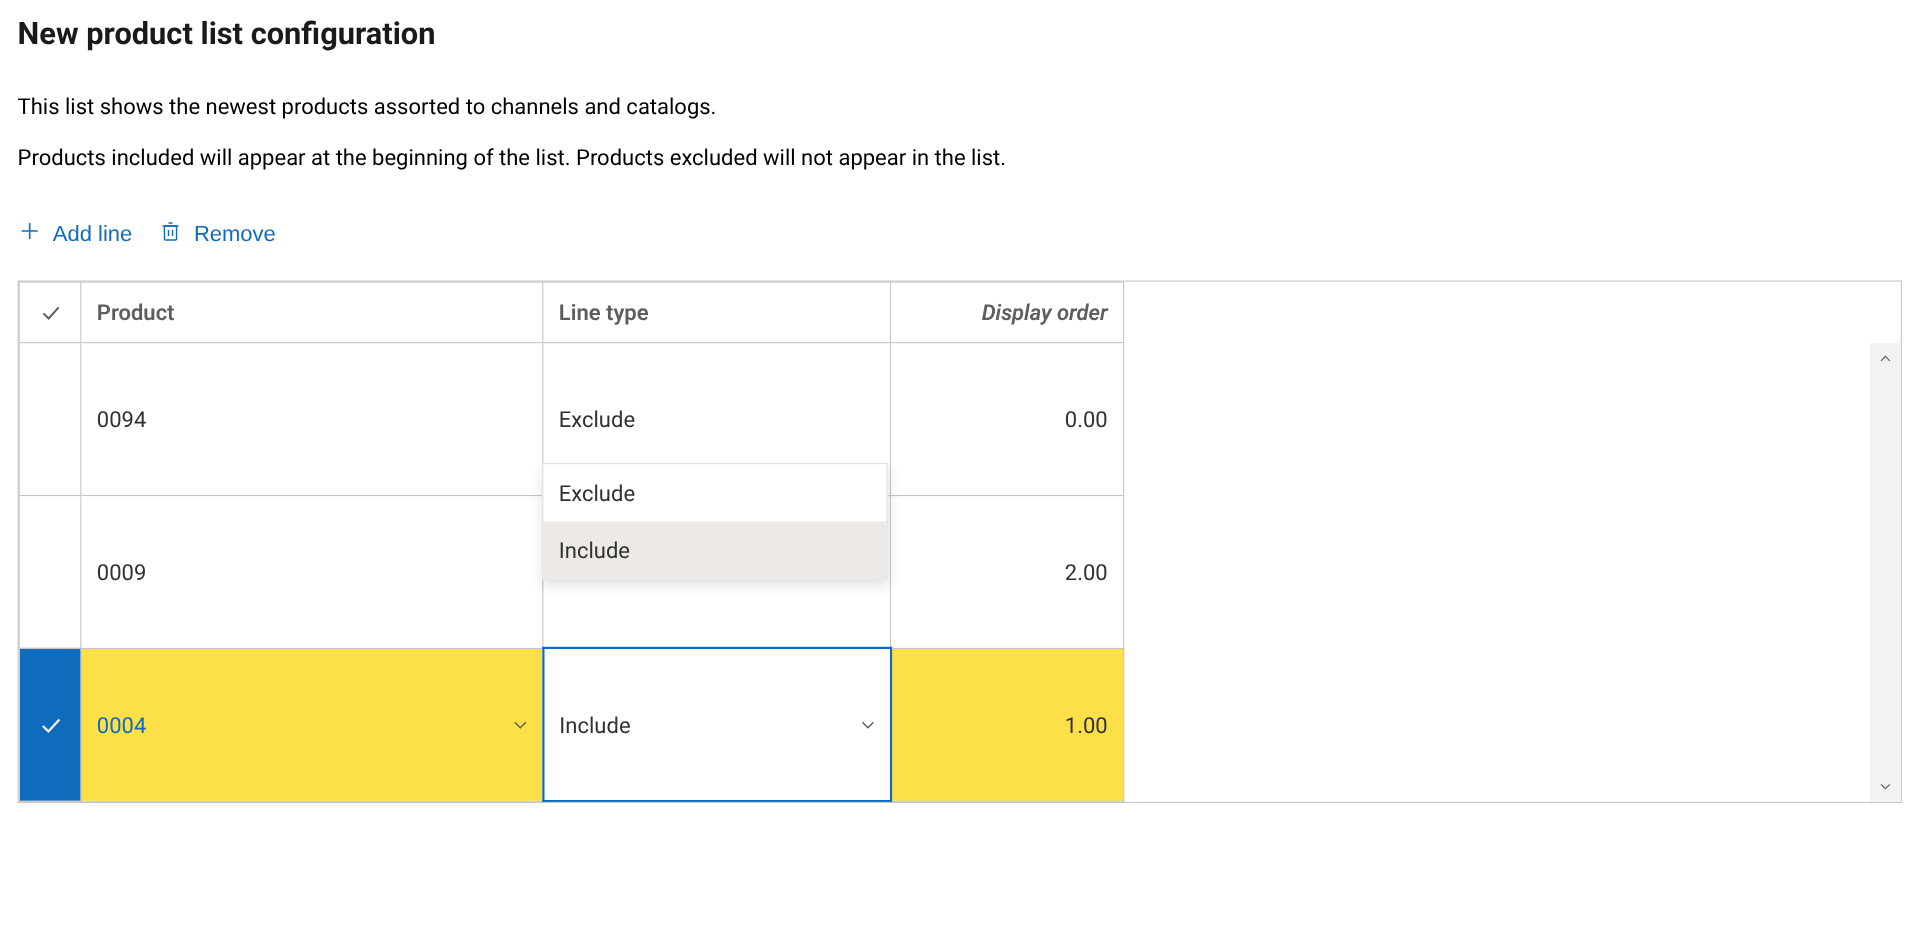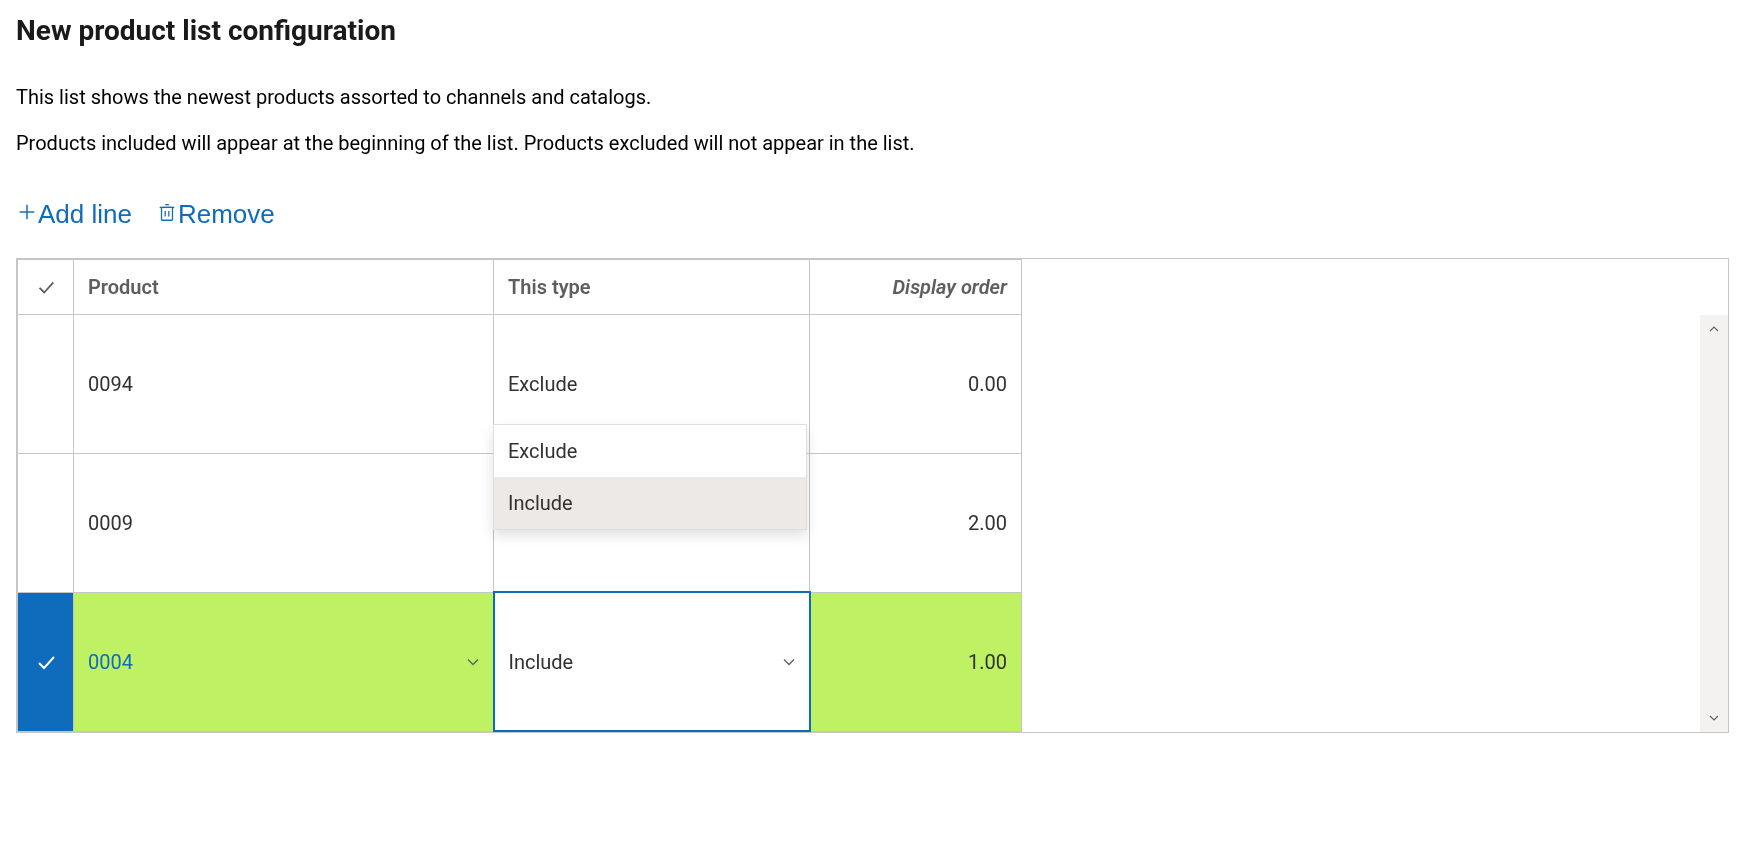--- a/index.html
+++ b/index.html
@@ -24,24 +24,25 @@
   }
   .toolbar {
     display: flex;
     gap: 24px;
     margin-top: 42px;
     margin-bottom: 28px;
   }
   .tool-btn {
     display: flex;
     align-items: center;
+    gap: 10px;
     background: none;
     border: none;
     color: #0f6cbd;
-    font-size: 26px;
+    font-size: 20px;
     cursor: pointer;
     padding: 0;
   }
   .tool-btn svg { width: 22px; height: 22px; }
   .grid-wrap {
     display: flex;
     border: 1px solid #c8c6c4;
   }
   .grid {
     border-collapse: collapse;
@@ -58,21 +59,21 @@
   .grid th {
     font-weight: 600;
     color: #605e5c;
     background: #ffffff;
   }
   .col-sel { width: 56px; padding: 0 !important; text-align: center; }
   .col-prod { width: 420px; }
   .col-line { width: 316px; }
   .col-disp { width: 212px; text-align: right !important; }
   .grid th.col-disp { text-align: right; font-style: italic; }
-  .row-selected td { background: #bef264; }
+  .row-selected td { background: #fde047; }
   .row-selected td.col-sel { background: #0f6cbd; }
   .row-selected td.col-prod { color: #0f6cbd; position: relative; }
   .row-selected td.col-line {
     background: #ffffff;
     position: relative;
     border: 2px solid #0f6cbd;
   }
   .sel-check svg { width: 24px; height: 24px; display: block; margin: 0 auto; }
   .header-check svg { width: 22px; height: 22px; display: block; margin: 0 auto; }
   .cell-dd {
@@ -167,21 +168,21 @@
     <thead>
       <tr>
         <th class="col-sel">
           <span class="header-check">
             <svg viewBox="0 0 24 24" fill="none" stroke="#605e5c" stroke-width="2">
                   <polyline points="5 13 10 18 20 7"></polyline>
                 </svg>
           </span>
         </th>
         <th class="col-prod">Product</th>
-        <th class="col-line">This type</th>
+        <th class="col-line">Line type</th>
         <th class="col-disp">Display order</th>
       </tr>
     </thead>
     <tbody>
       <tr>
         <td class="col-sel"></td>
         <td class="col-prod">0094</td>
         <td class="col-line">Exclude</td>
         <td class="col-disp">0.00</td>
       </tr>

